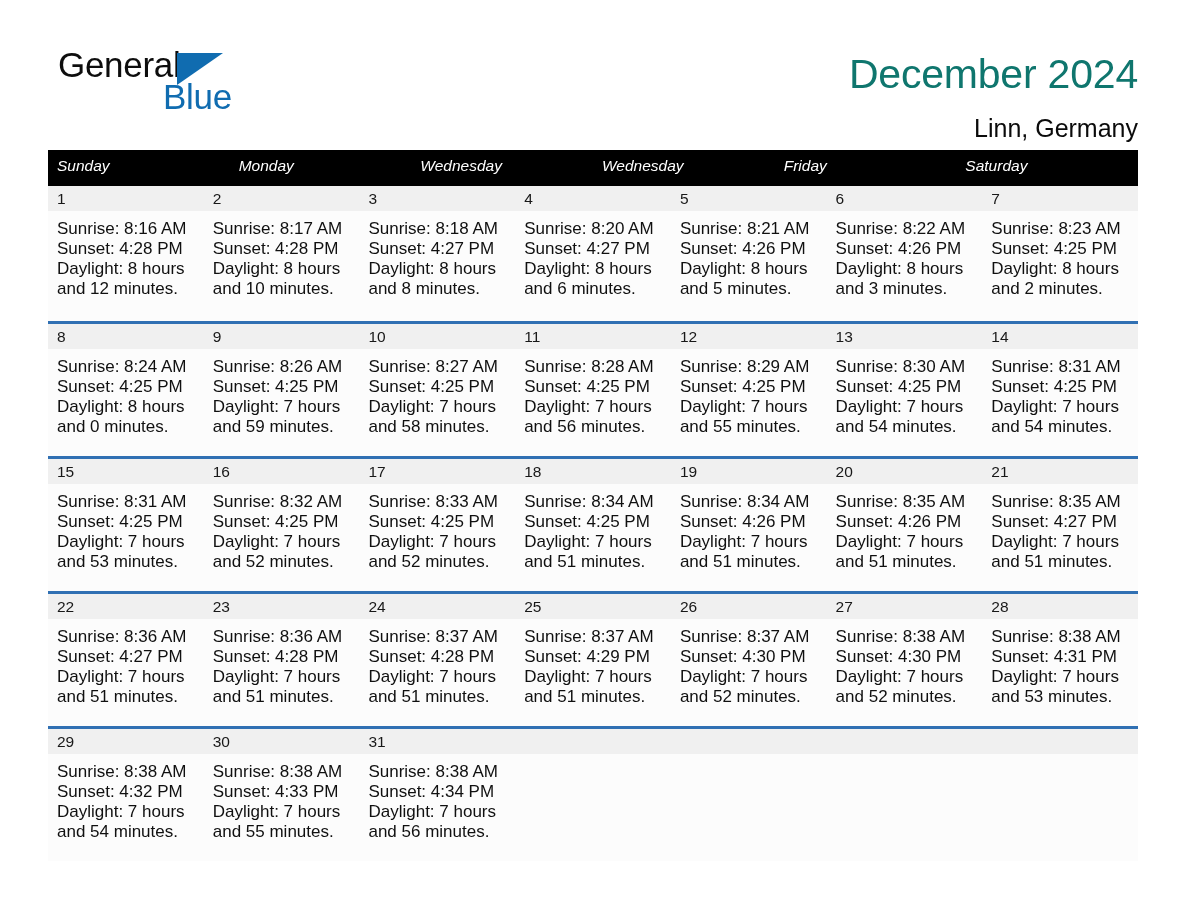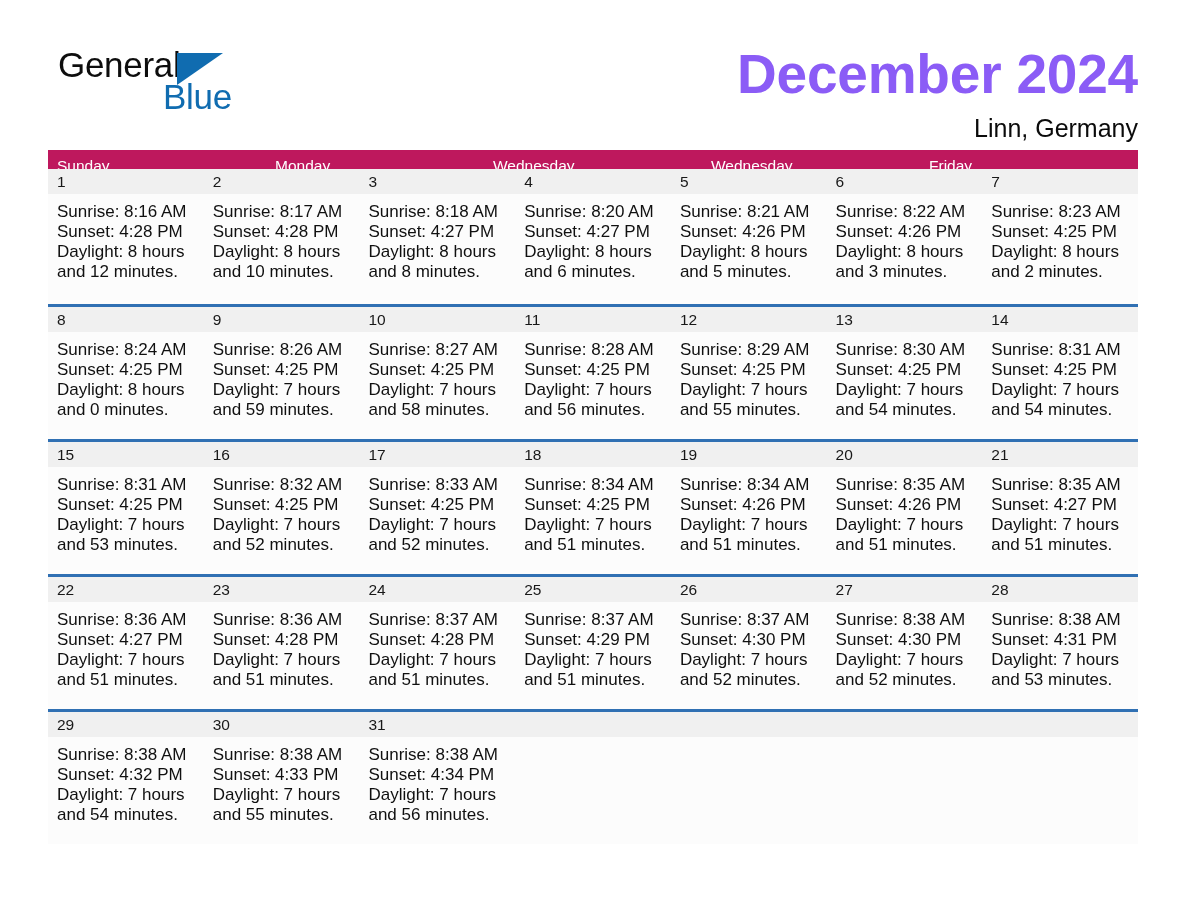--- a/index.html
+++ b/index.html
@@ -56,45 +56,46 @@
     color: #106cb0;
     font-weight: 400;
     letter-spacing: -0.3px;
   }
 
   .titles {
     text-align: right;
     padding-top: 2px;
   }
   .cal-title {
-    font-size: 55px;
-    font-weight: 700;
-    color: #8b5cf6;
+    font-size: 41px;
+    font-weight: 400;
+    color: #0f766e;
     line-height: 52px;
     letter-spacing: -0.2px;
     white-space: nowrap;
   }
   .cal-sub {
     font-size: 25px;
     font-weight: 400;
     color: #0b0b0b;
     line-height: 34px;
     margin-top: 11px;
     white-space: nowrap;
   }
 
   
   .cal {
     margin: 0 50px 0 48px;
     width: 1090px;
   }
   .dow-row {
     display: flex;
-    background: #be185d;
-    height: 19px;
+    background: #000000;
+    height: 36px;
+    font-style: italic;
   }
   .dow {
     flex: 1 1 0;
     color: #ffffff;
     font-size: 15.5px;
     line-height: 31px;
     padding-left: 9px;
     white-space: nowrap;
   }
 
@@ -148,20 +149,21 @@
 
   </div>
 
   <div class="cal">
     <div class="dow-row">
       <div class="dow">Sunday</div>
       <div class="dow">Monday</div>
       <div class="dow">Wednesday</div>
       <div class="dow">Wednesday</div>
       <div class="dow">Friday</div>
+      <div class="dow">Saturday</div>
     </div>
     <div id="weeks-container">
         <div class="week first">
           <div class="daycell">
             <div class="daynum">1</div>
             <div class="info">
               <div>Sunrise: 8:16 AM</div>
               <div>Sunset: 4:28 PM</div>
               <div>Daylight: 8 hours</div>
               <div>and 12 minutes.</div>

